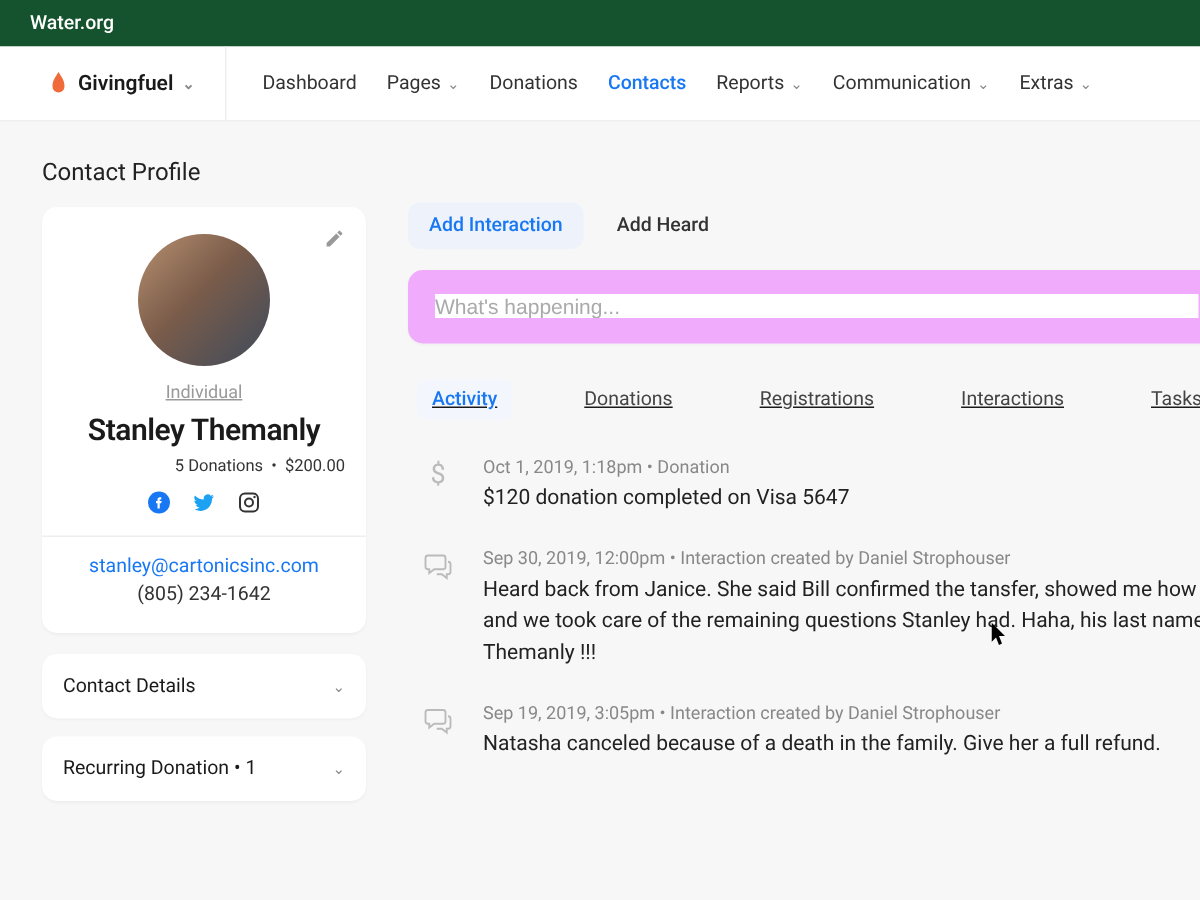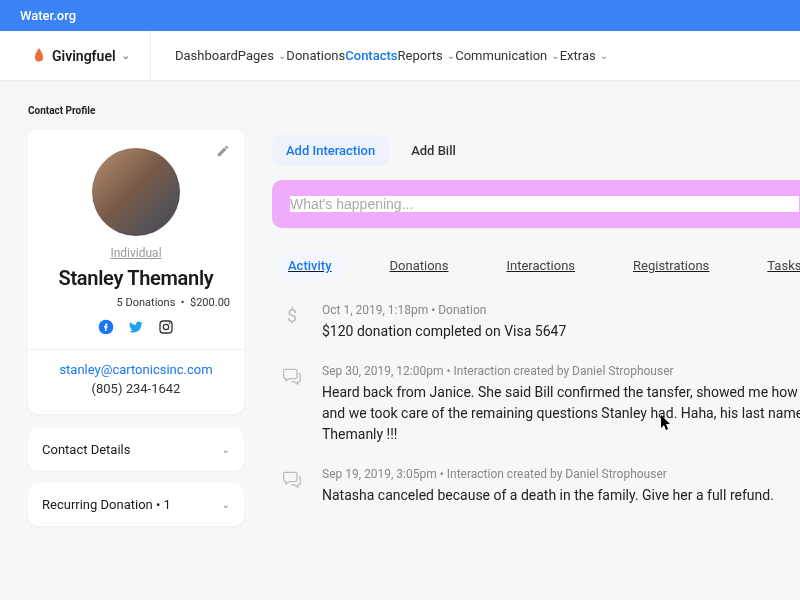--- a/index.html
+++ b/index.html
@@ -1,27 +1,27 @@
 <!DOCTYPE html>
 <html><head>
 <meta charset="utf-8">
 <style>
   * { box-sizing: border-box; margin: 0; padding: 0; }
   body { font-family: -apple-system, BlinkMacSystemFont, "Segoe UI", Roboto, sans-serif; background: #f7f7f7; color: #1a1a1a; font-size: 14px; width: 800px; height: 600px; overflow: hidden; }
-  .topbar { background: #3b82f6; color: #fff; padding: 8px 20px; font-size: 13px; font-weight: 500; }
+  .topbar { background: #14532d; color: #fff; padding: 8px 20px; font-size: 13px; font-weight: 500; }
   .navbar { background: #fff; display: flex; align-items: center; padding: 0 32px; height: 50px; border-bottom: 1px solid #eee; }
   .brand { display: flex; align-items: center; gap: 6px; font-weight: 600; font-size: 14px; padding-right: 20px; border-right: 1px solid #eee; height: 100%; }
   .flame { width: 14px; height: 16px; }
-  .navlinks { display: flex; margin-left: 24px; font-size: 13px; }
+  .navlinks { display: flex; gap: 20px; margin-left: 24px; font-size: 13px; }
   .navlinks a { color: #333; text-decoration: none; display: flex; align-items: center; gap: 4px; }
   .navlinks a.active { color: #1877f2; font-weight: 500; }
   .chev { font-size: 10px; color: #888; }
   .page { display: flex; padding: 24px 20px 0 28px; gap: 28px; }
   .left { width: 216px; flex-shrink: 0; }
-  .page-title { font-size: 10px; font-weight: 700; margin-bottom: 14px; color: #222; }
+  .page-title { font-size: 16px; font-weight: 400; margin-bottom: 14px; color: #222; }
   .card { background: #fff; border-radius: 10px; padding: 18px 14px; margin-bottom: 14px; box-shadow: 0 1px 2px rgba(0,0,0,0.04); position: relative; }
   .edit { position: absolute; top: 14px; right: 14px; color: #888; cursor: pointer; }
   .avatar { width: 88px; height: 88px; border-radius: 50%; margin: 0 auto 10px; display: block; background: linear-gradient(135deg,#b89070 0%,#7a5c4a 45%,#3d4a5c 100%); }
   .ctype { text-align: center; color: #999; font-size: 12px; margin-bottom: 6px; text-decoration: underline; }
   .cname { text-align: center; font-size: 20px; font-weight: 600; letter-spacing: -0.3px; margin-bottom: 6px; }
   .cstats { text-align: right; font-size: 11px; color: #333; margin-bottom: 10px; }
   .socials { display: flex; justify-content: center; gap: 14px; margin-bottom: 14px; }
   .socials span { width: 16px; height: 16px; display: inline-flex; align-items: center; justify-content: center; }
   .divider { border-top: 1px solid #eee; margin: 0 -14px 12px; }
   .email { display: block; text-align: center; color: #1877f2; font-size: 13px; text-decoration: none; margin-bottom: 4px; }
@@ -133,31 +133,31 @@
     </div>
     <div class="acc">
       <span>Recurring Donation  •  1</span>
       <span class="chev">⌄</span>
     </div>
   </div>
 
   <div class="right">
     <div class="actions">
       <div class="pill active">Add Interaction</div>
-      <div class="pill inactive">Add Bill</div>
+      <div class="pill inactive">Add Heard</div>
     </div>
     <div class="inputwrap">
       <input type="text" placeholder="What's happening..." style="">
     </div>
 
     <div class="tabs">
       <span class="on">Activity</span>
       <span>Donations</span>
+      <span>Registrations</span>
       <span>Interactions</span>
-      <span>Registrations</span>
       <span>Tasks</span>
     </div>
 
     <div class="feed">
       <div class="item">
         <div class="icon">$</div>
         <div class="body">
           <div class="meta">Oct 1, 2019, 1:18pm  •  Donation</div>
           <div class="txt">$120 donation completed on Visa 5647</div>
         </div>

